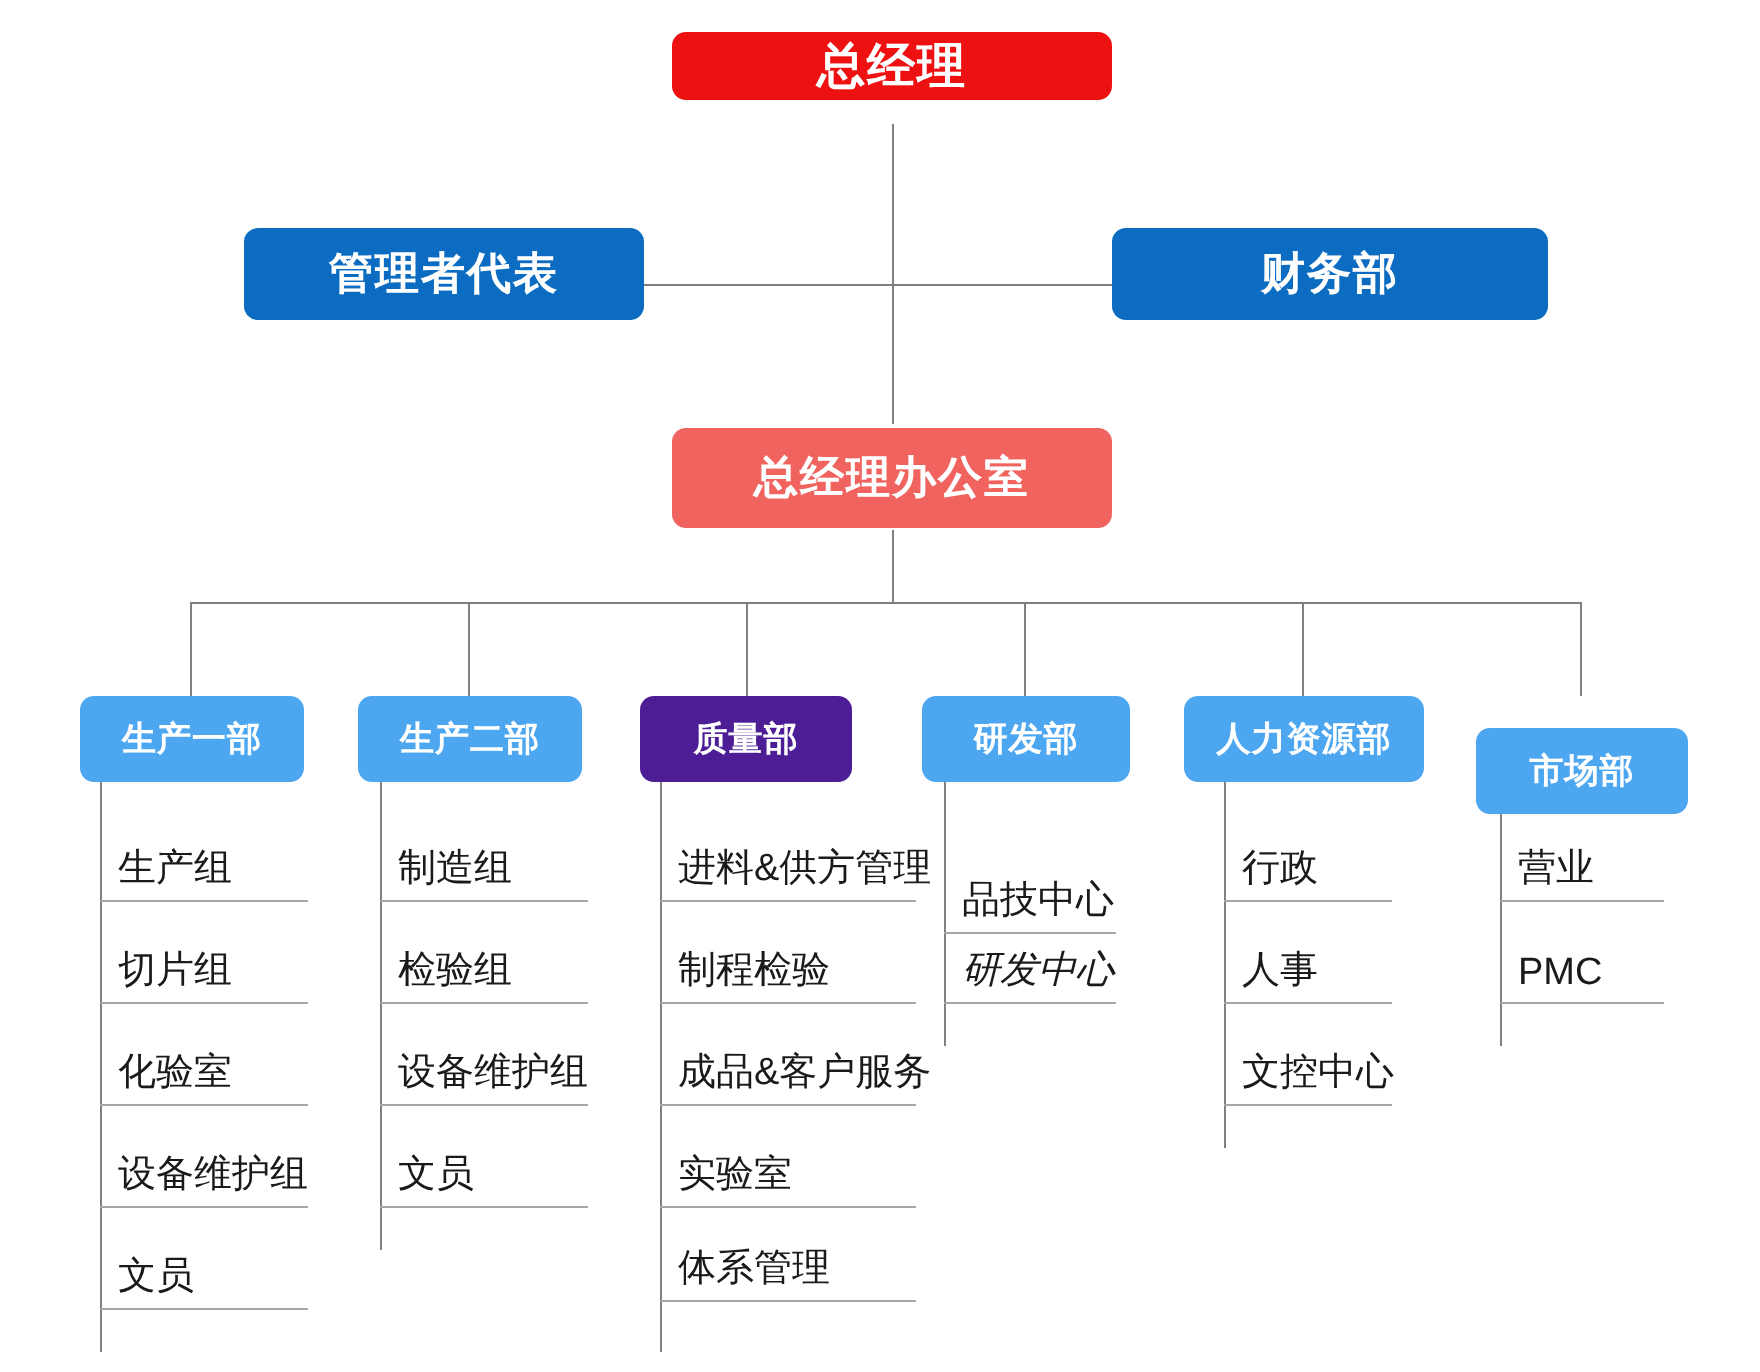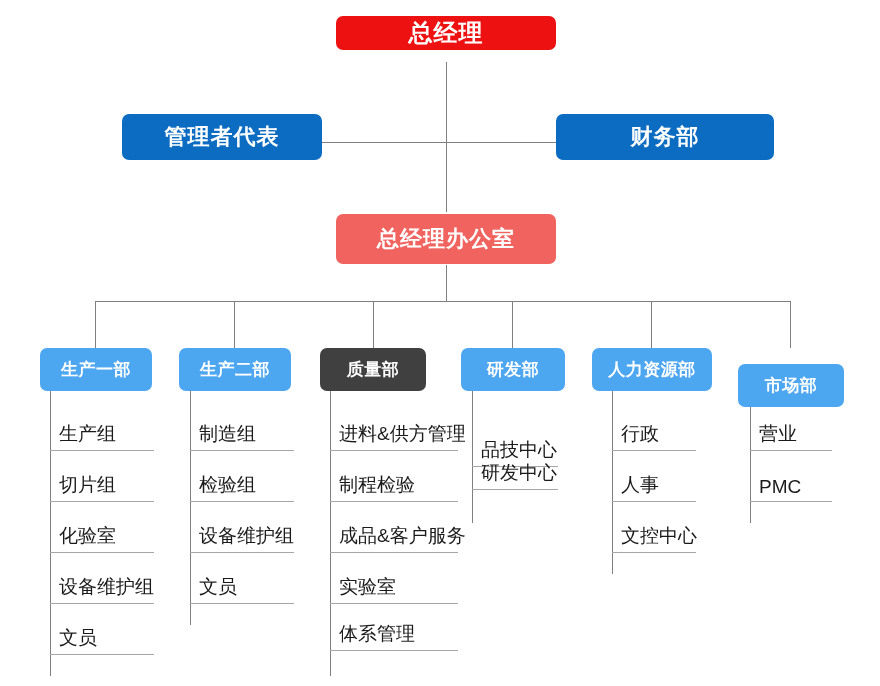--- a/index.html
+++ b/index.html
@@ -119,21 +119,21 @@
   <div class="node node-office" style="left:336px; top:214px; width:220px; height:50px; background:#F1635F;">
     <span>总经理办公室</span>
   </div>
 
   <div class="node node-dept" style="left:40px; top:348px; width:112px; height:43px; background:#4DA6F0;">
     <span>生产一部</span>
   </div>
   <div class="node node-dept" style="left:179px; top:348px; width:112px; height:43px; background:#4DA6F0;">
     <span>生产二部</span>
   </div>
-  <div class="node node-dept" style="left:320px; top:348px; width:106px; height:43px; background:#404040;">
+  <div class="node node-dept" style="left:320px; top:348px; width:106px; height:43px; background:#4c1d95;">
     <span>质量部</span>
   </div>
   <div class="node node-dept" style="left:461px; top:348px; width:104px; height:43px; background:#4DA6F0;">
     <span>研发部</span>
   </div>
   <div class="node node-dept" style="left:592px; top:348px; width:120px; height:43px; background:#4DA6F0;">
     <span>人力资源部</span>
   </div>
   <div class="node node-dept" style="left:738px; top:348px; width:106px; height:43px; background:#4DA6F0;margin-top:16px;">
     <span>市场部</span>
@@ -191,21 +191,21 @@
     <div class="leaf-item" style="top:200px; width:128px; height:30px;">
         <span>体系管理</span>
       </div>
   </div>
 
   <div class="leaf-group" style="left:472px; top:421px;">
     <div class="leaf-spine" style="height:102px;"></div>
     <div class="leaf-item" style="top:16px;  width:86px; height:30px;">
         <span>品技中心</span>
       </div>
-    <div class="leaf-item" style="top:39px; width:86px; height:30px;">
+    <div class="leaf-item" style="top:51px; width:86px; height:30px;font-style:italic;">
         <span>研发中心</span>
       </div>
   </div>
 
   <div class="leaf-group" style="left:612px; top:421px;">
     <div class="leaf-spine" style="height:153px;"></div>
     <div class="leaf-item" style="top:0px;   width:84px; height:30px;">
         <span>行政</span>
       </div>
     <div class="leaf-item" style="top:51px;  width:84px; height:30px;">

